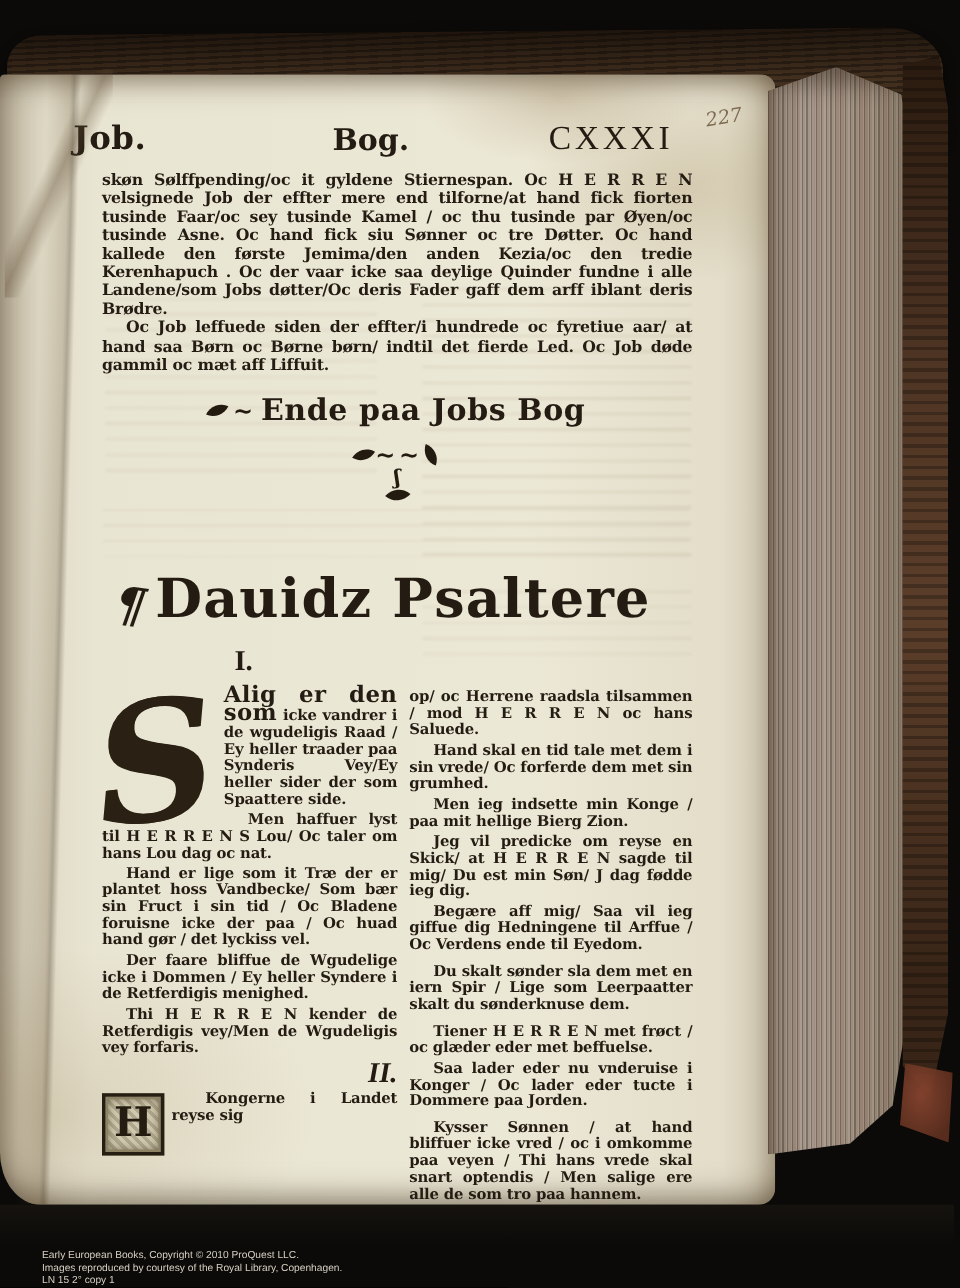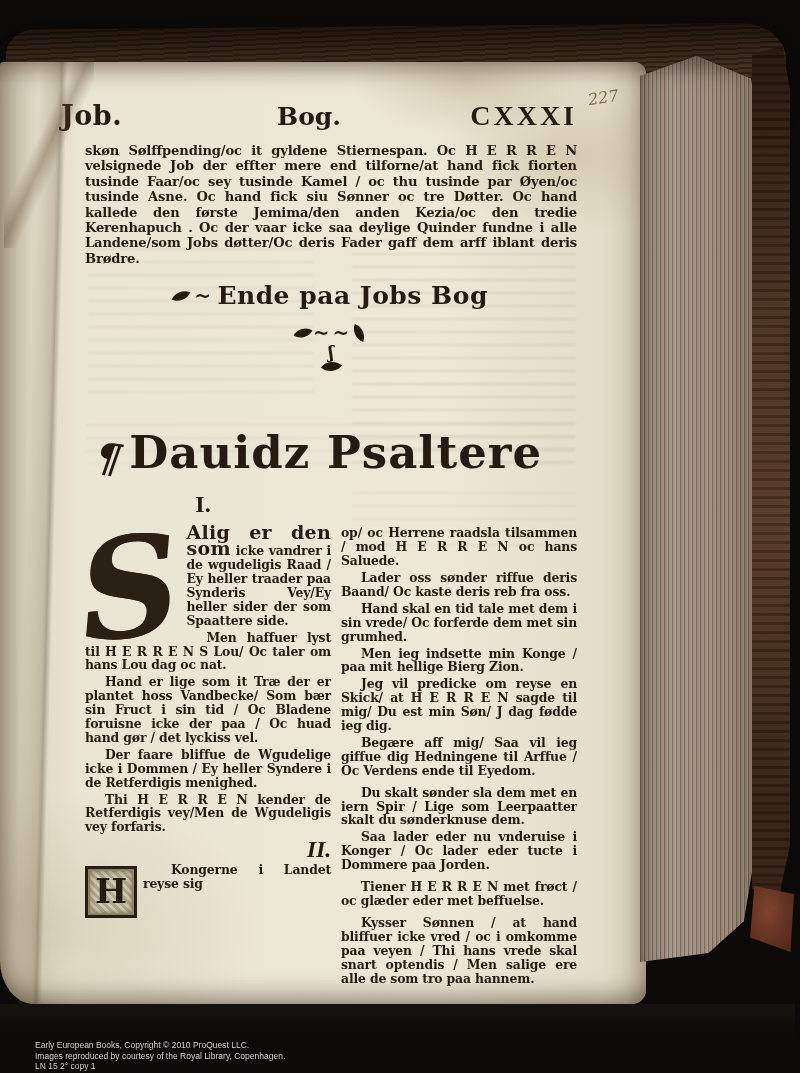--- a/index.html
+++ b/index.html
@@ -52,22 +52,22 @@
 
   .bottom-shelf{position:absolute;left:0;top:1004px;width:795px;height:34px;
     background:linear-gradient(180deg,#16130f,#0b0a08);}
 
   
   .content{position:absolute;left:85px;top:40px;width:492px;}
 
   .header-row{position:relative;height:34px;}
   .h-left{position:absolute;left:-24px;top:-2px;font-size:27px;font-weight:bold;letter-spacing:.5px;}
   .h-center{position:absolute;left:192px;top:0;font-size:25px;font-weight:bold;}
-  .h-right{position:absolute;right:0;top:-2px;font-family:"Liberation Serif",serif;
-           font-size:28px;font-weight:bold;letter-spacing:3px;}
+  .h-right{position:absolute;right:16px;top:-2px;font-family:"Liberation Serif",serif;
+           font-size:28px;font-weight:normal;letter-spacing:3px;}
   .folio-hand{position:absolute;left:503px;top:-14px;font-size:16px;font-style:italic;
     color:#7d6b52;transform:rotate(-9deg);font-family:"DejaVu Serif",serif;}
 
   .bodytext{font-size:13.1px;line-height:15.4px;text-align:justify;font-weight:bold;
             letter-spacing:-.15px;}
   .p-job1{margin:7px 0 0;}
   .p-job2{margin:0;text-indent:20px;}
 
   .ende-row{margin-top:15px;text-align:center;font-size:25px;font-weight:bold;letter-spacing:.5px;
             display:flex;align-items:center;justify-content:center;gap:6px;}
@@ -140,20 +140,21 @@
     <div class="content">
 
       <div class="header-row">
         <span class="h-left">Job.</span>
         <span class="h-center">Bog.</span>
         <span class="h-right">CXXXI</span>
         <span class="folio-hand">227</span>
       </div>
 
       <p class="bodytext p-job1">skøn Sølffpending/oc it gyldene Stiernespan. Oc H E R R E N velsignede Job der effter mere end tilforne/at hand fick fiorten tusinde Faar/oc sey tusinde Kamel / oc thu tusinde par Øyen/oc tusinde Asne. Oc hand fick siu Sønner oc tre Døtter. Oc hand kallede den første Jemima/den anden Kezia/oc den tredie Kerenhapuch . Oc der vaar icke saa deylige Quinder fundne i alle Landene/som Jobs døtter/Oc deris Fader gaff dem arff iblant deris Brødre.</p>
+      <p class="bodytext p-job2">Oc Job leffuede siden der effter/i hundrede oc fyretiue aar/ at hand saa Børn oc Børne børn/ indtil det fierde Led. Oc Job døde gammil oc mæt aff Liffuit.</p>
 
       <div class="ende-row">
         <span class="leaf" style="transform:scaleX(-1) rotate(-25deg);"></span>
         <span class="squig">~</span>
         <span>Ende paa Jobs Bog</span>
       </div>
 
       <div class="orn-cluster">
         <div class="orn-row">
           <span class="leaf" style="transform:scaleX(-1) rotate(-30deg);"></span>
@@ -184,28 +185,27 @@
           <p class="indent">Thi H E R R E N kender de Retferdigis vey/Men de Wgudeligis vey forfaris.</p>
 
           <span class="sec-num sec2-num">II.</span>
 
           <span class="initial-box">H</span>
           <p class="k-line">Kongerne i Landet reyse sig</p>
         </div>
 
         <div class="col col-right">
           <p>op/ oc Herrene raadsla tilsammen / mod H E R R E N oc hans Saluede.</p>
-          <p class="indent">Lader oss sønder riffue deris Baand/ Oc kaste deris reb fra oss.</p>
           <p class="indent">Hand skal en tid tale met dem i sin vrede/ Oc forferde dem met sin grumhed.</p>
           <p class="indent">Men ieg indsette min Konge / paa mit hellige Bierg Zion.</p>
           <p class="indent">Jeg vil predicke om reyse en Skick/ at H E R R E N sagde til mig/ Du est min Søn/ J dag fødde ieg dig.</p>
           <p class="indent">Begære aff mig/ Saa vil ieg giffue dig Hedningene til Arffue / Oc Verdens ende til Eyedom.</p>
           <p class="indent gap">Du skalt sønder sla dem met en iern Spir / Lige som Leerpaatter skalt du sønderknuse dem.</p>
+          <p class="indent gap">Tiener H E R R E N met frøct / oc glæder eder met beffuelse.</p>
           <p class="indent">Saa lader eder nu vnderuise i Konger / Oc lader eder tucte i Dommere paa Jorden.</p>
-          <p class="indent gap">Tiener H E R R E N met frøct / oc glæder eder met beffuelse.</p>
           <p class="indent gap">Kysser Sønnen / at hand bliffuer icke vred / oc i omkomme paa veyen / Thi hans vrede skal snart optendis / Men salige ere alle de som tro paa hannem.</p>
 
         </div>
 
       </div>
     </div>
   </div>
 
   <div class="fore-edge"></div>
   <div class="leather-spine"></div>

